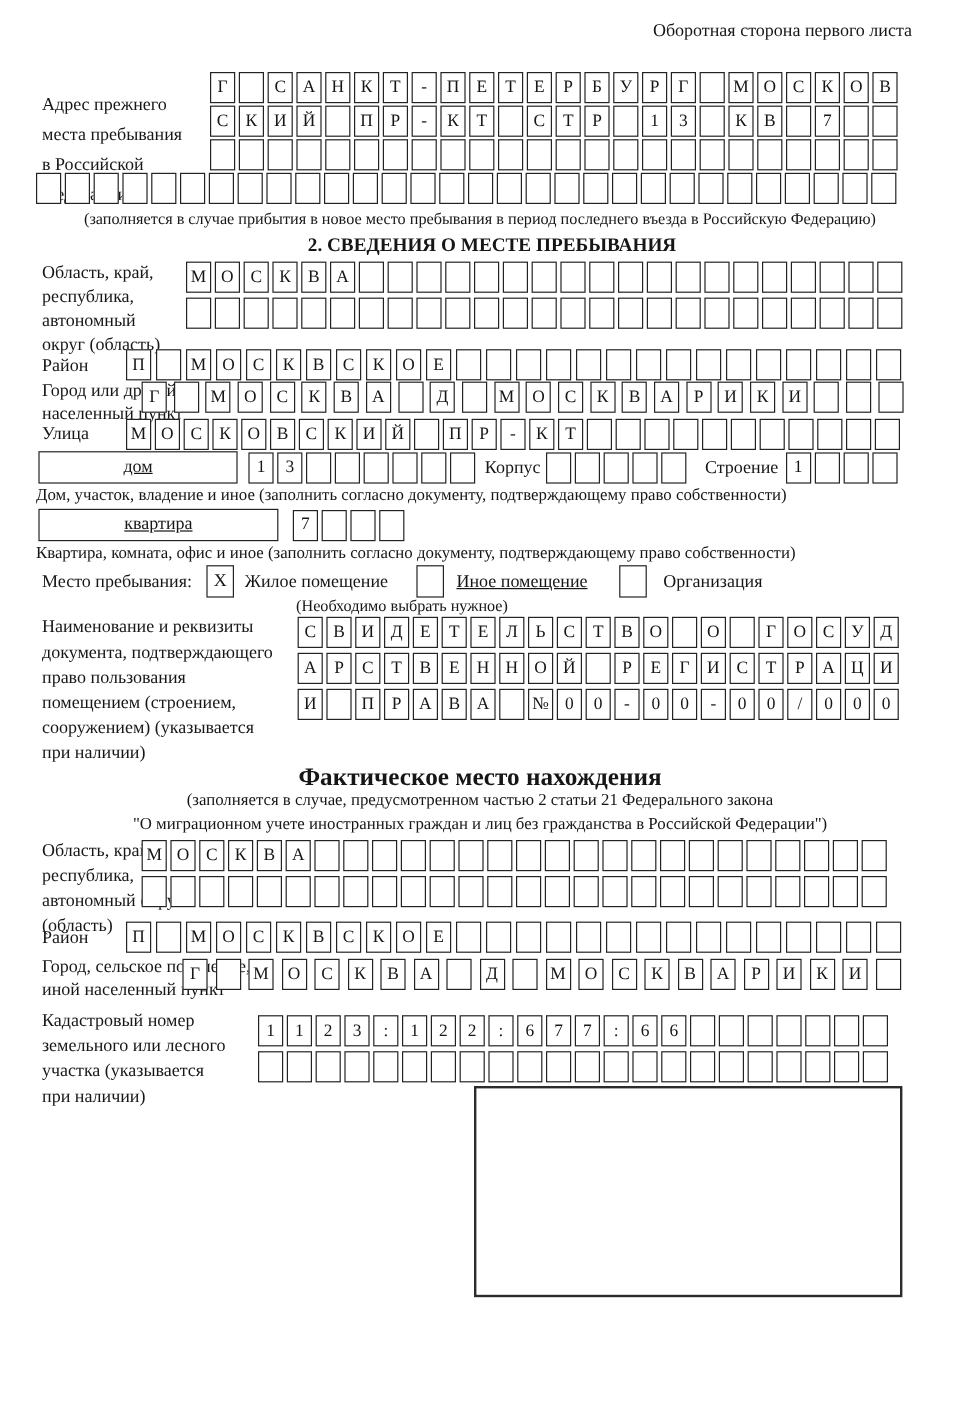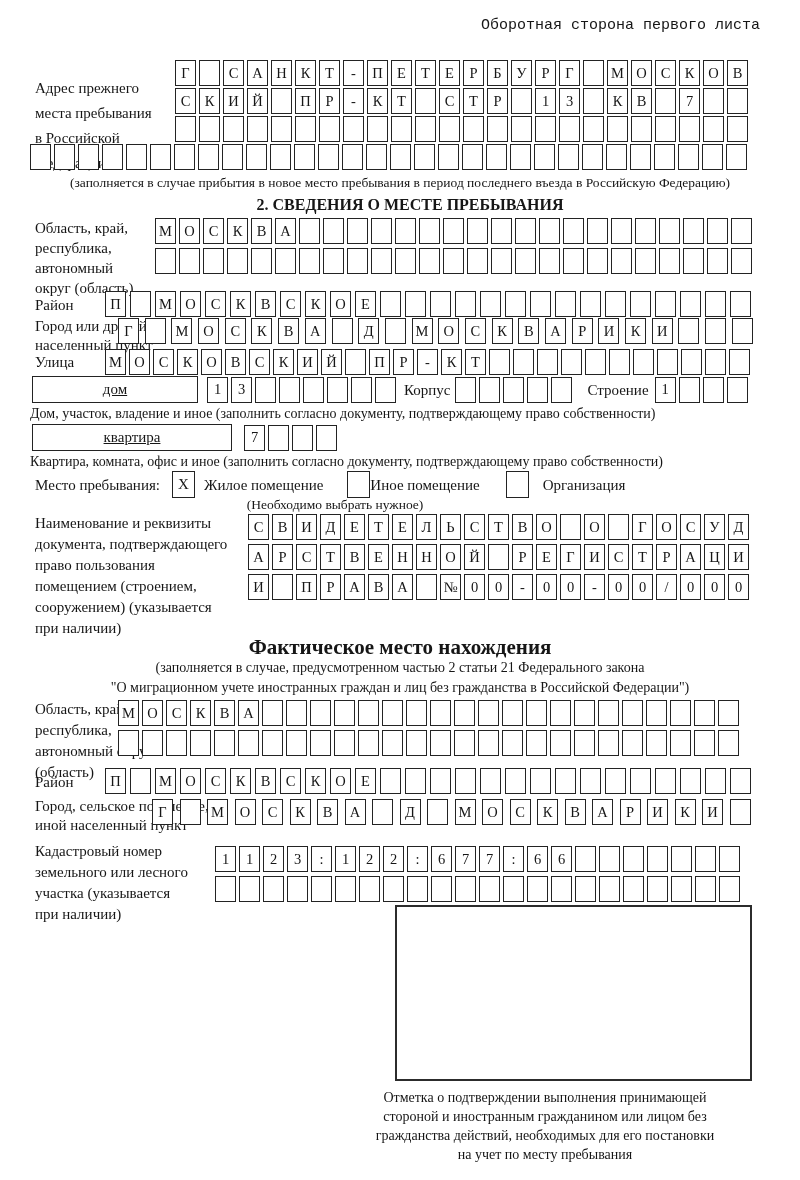--- a/index.html
+++ b/index.html
@@ -54,21 +54,21 @@
   .fullw { left: 0; width: 800px; }
   .stamp-box { border: 2px solid #2c2c2c; background: #fff; }
   .caption { font-size: 14px; }
   .caption div { line-height: 19px; white-space: nowrap; }
 </style>
 </head>
 <body>
 
 <div class="page">
 
-  <div class="abs lbl" style="top:16px; right:40px;font-family:Liberation Mono, monospace;">Оборотная сторона первого листа</div>
+  <div class="abs lbl" style="top:16px; right:40px;">Оборотная сторона первого листа</div>
 
   <div class="abs lbl lines lh25" style="top:58px; left:35px;margin-top:18px;">
       <div>Адрес прежнего</div>
       <div>места пребывания</div>
       <div>в Российской</div>
       <div>Федерации</div>
     </div>
   <div class="abs cells" style="top:60px; left:175px;">
       <span class="cb">Г</span>
       <span class="cb"></span>
@@ -375,21 +375,21 @@
         <span class="cb"></span>
       </div>
   </div>
   <div class="abs md" style="top:454px; left:30px;">Квартира, комната, офис и иное (заполнить согласно документу, подтверждающему право собственности)</div>
 
   <div class="abs hrow" style="top:471px; left:35px;">
     <div class="lbl">Место пребывания:</div>
     <div class="chk" style="margin-left:12px;">X</div>
     <div class="lbl" style="margin-left:9px;">Жилое помещение</div>
     <div class="chk" style="margin-left:24px;"></div>
-    <div class="lbl" style="">Иное помещение</div>
+    <div class="lbl" style="margin-left:10px;text-decoration:underline;">Иное помещение</div>
     <div class="chk" style="margin-left:26px;"></div>
     <div class="lbl" style="margin-left:14px;">Организация</div>
   </div>
   <div class="abs note center" style="top:497px; left:160px; width:350px;font-family:Liberation Serif, serif;">(Необходимо выбрать нужное)</div>
 
   <div class="abs lbl lines lh21" style="top:513px; left:35px;">
       <div>Наименование и реквизиты</div>
       <div>документа, подтверждающего</div>
       <div>право пользования</div>
       <div>помещением (строением,</div>
@@ -643,20 +643,14 @@
       <span class="cb"></span>
       <span class="cb"></span>
       <span class="cb"></span>
       <span class="cb"></span>
       <span class="cb"></span>
       <span class="cb"></span>
       <span class="cb"></span>
     </div>
 
   <div class="abs stamp-box" style="top:905px; left:395px; width:357px; height:176px;"></div>
-  <div class="abs caption center lines" style="top:1088px; left:305px; width:480px;">
-      <div>Отметка о подтверждении выполнения принимающей</div>
-      <div>стороной и иностранным гражданином или лицом без</div>
-      <div>гражданства действий, необходимых для его постановки</div>
-      <div>на учет по месту пребывания</div>
-    </div>
 
 </div>
 
 </body></html>

